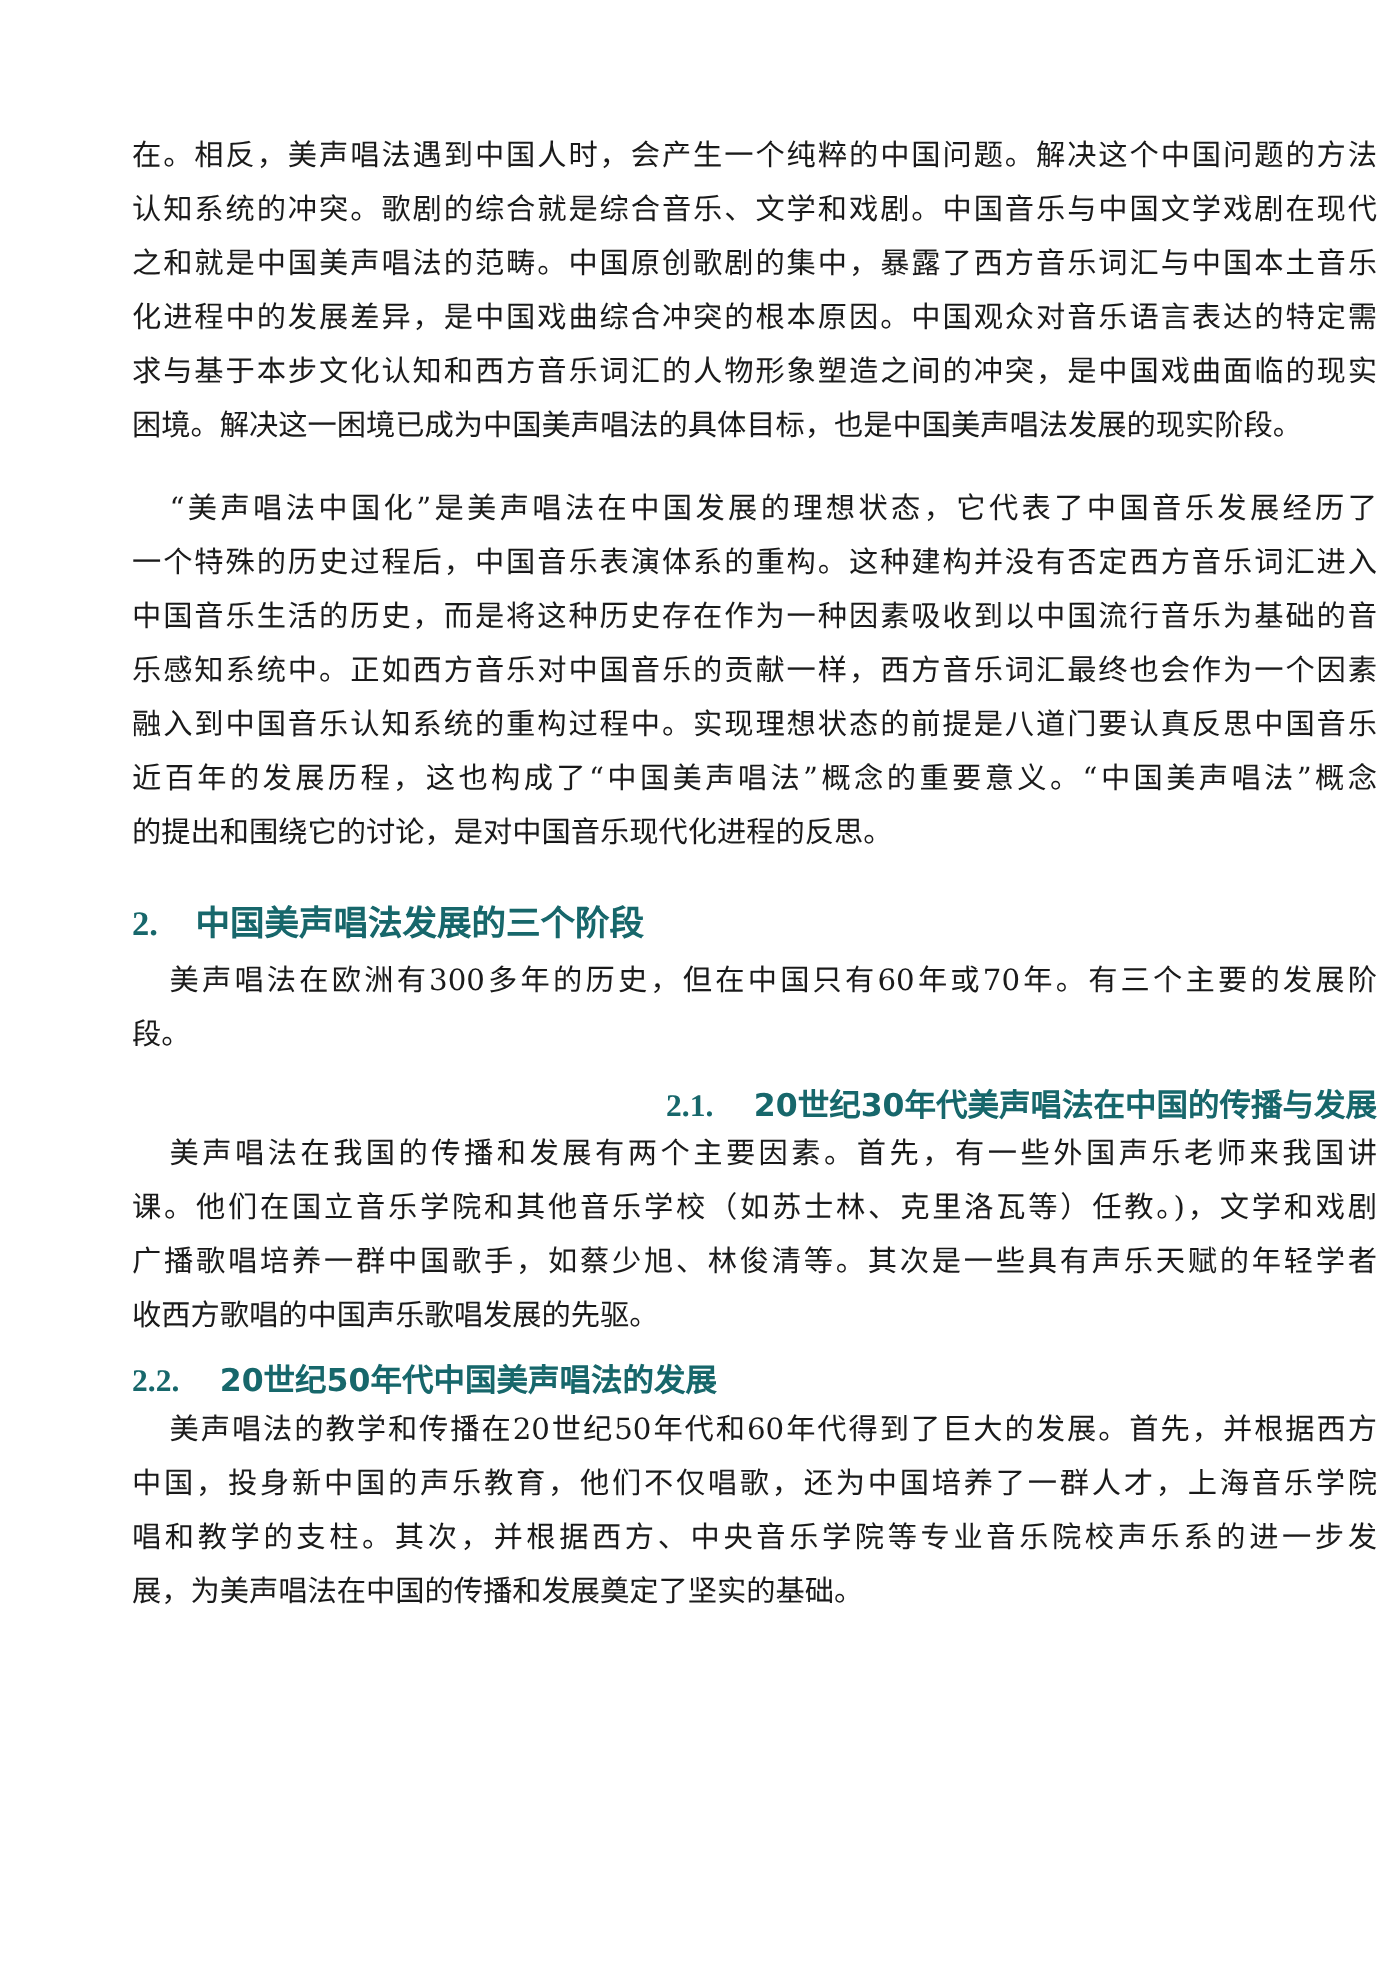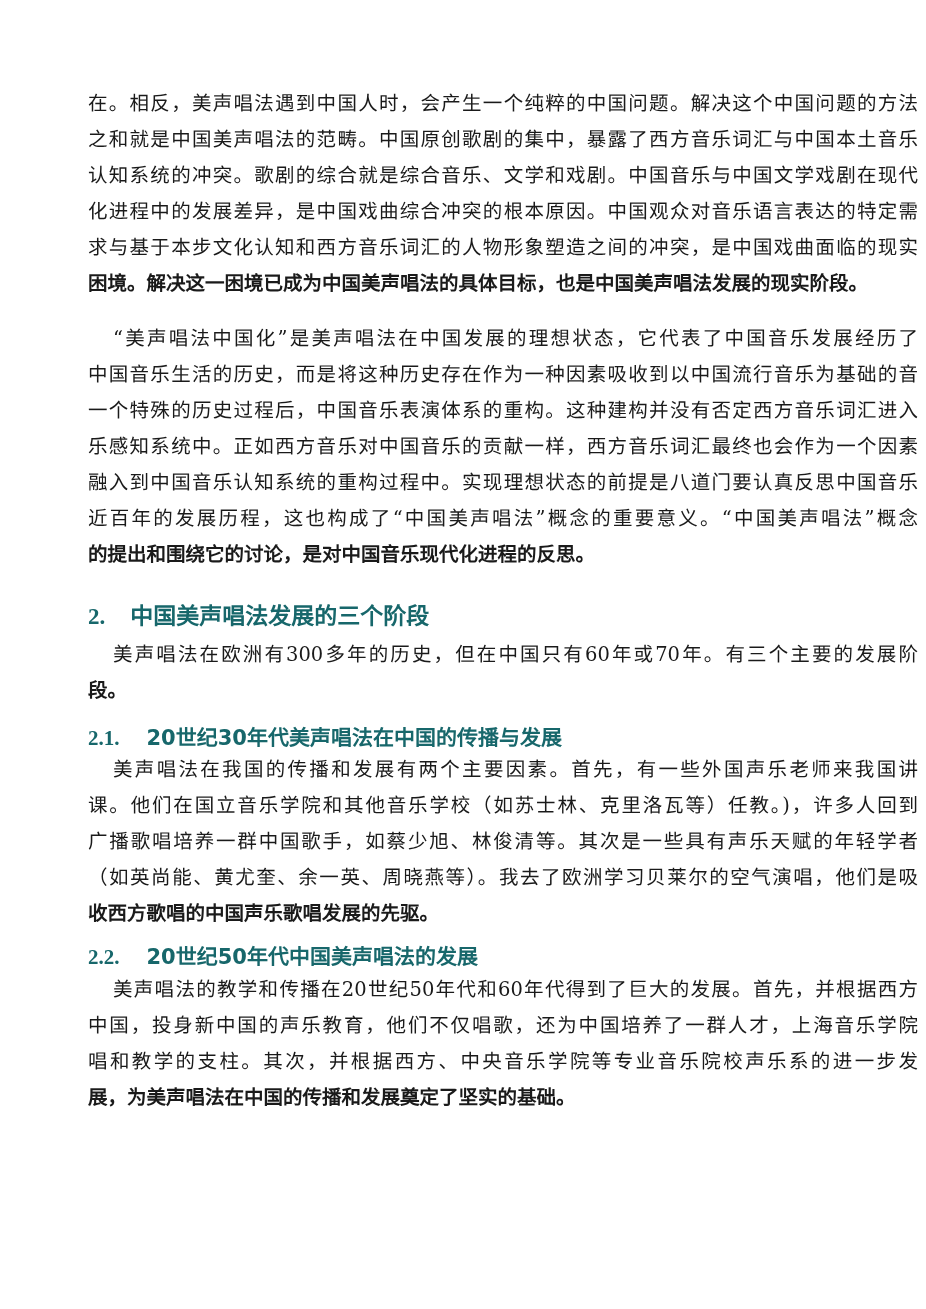--- a/index.html
+++ b/index.html
@@ -27,21 +27,20 @@
     font-size: 19.5px;
     line-height: 36px;
     color: var(--body-color);
   }
   .para .line {
     text-align: justify;
     text-align-last: justify;
   }
   .para .line.last {
     text-align-last: left;
-    font-weight: bold;
   }
   .para.indent .line:first-child {
     text-indent: 25px;
   }
   .p-ideal   { margin-top: 19px; }
   .h-sec {
     margin: 28px 0 0 0;
     color: var(--heading-color);
     font-family: "DejaVu Sans", "Liberation Sans", sans-serif;
     font-weight: bold;
@@ -56,44 +55,44 @@
     font-size: 21px;
     line-height: 28px;
   }
   .h-sec .h-num, .h-sub .h-num {
     font-family: "Liberation Serif", "DejaVu Serif", serif;
     font-weight: bold;
   }
   .h-sec .h-num { margin-right: 25px; }
   .h-sub .h-num { margin-right: 27px; }
   .p-stages { margin-top: 5px; }
-  .h-sub.h-21 { margin-top: 15px; }
+  .h-sub.h-21 { margin-top: 15px; text-align: right; }
   .p-1930s  { margin-top: 0; }
   .h-sub.h-22 { margin-top: 11px; }
   .p-1950s  { margin-top: 1px; }
 </style>
 </head>
 <body>
 
 <div class="page">
   <div class="content">
 
     <div class="para p-continuation">
         <div class="line">在。相反，美声唱法遇到中国人时，会产生一个纯粹的中国问题。解决这个中国问题的方法</div>
+        <div class="line">认知系统的冲突。歌剧的综合就是综合音乐、文学和戏剧。中国音乐与中国文学戏剧在现代</div>
         <div class="line">之和就是中国美声唱法的范畴。中国原创歌剧的集中，暴露了西方音乐词汇与中国本土音乐</div>
-        <div class="line">认知系统的冲突。歌剧的综合就是综合音乐、文学和戏剧。中国音乐与中国文学戏剧在现代</div>
         <div class="line">化进程中的发展差异，是中国戏曲综合冲突的根本原因。中国观众对音乐语言表达的特定需</div>
         <div class="line">求与基于本步文化认知和西方音乐词汇的人物形象塑造之间的冲突，是中国戏曲面临的现实</div>
         <div class="line last">困境。解决这一困境已成为中国美声唱法的具体目标，也是中国美声唱法发展的现实阶段。</div>
       </div>
 
     <div class="para indent p-ideal">
         <div class="line">“美声唱法中国化”是美声唱法在中国发展的理想状态，它代表了中国音乐发展经历了</div>
+        <div class="line">一个特殊的历史过程后，中国音乐表演体系的重构。这种建构并没有否定西方音乐词汇进入</div>
         <div class="line">中国音乐生活的历史，而是将这种历史存在作为一种因素吸收到以中国流行音乐为基础的音</div>
-        <div class="line">一个特殊的历史过程后，中国音乐表演体系的重构。这种建构并没有否定西方音乐词汇进入</div>
         <div class="line">乐感知系统中。正如西方音乐对中国音乐的贡献一样，西方音乐词汇最终也会作为一个因素</div>
         <div class="line">融入到中国音乐认知系统的重构过程中。实现理想状态的前提是八道门要认真反思中国音乐</div>
         <div class="line">近百年的发展历程，这也构成了“中国美声唱法”概念的重要意义。“中国美声唱法”概念</div>
         <div class="line last">的提出和围绕它的讨论，是对中国音乐现代化进程的反思。</div>
       </div>
 
     <h2 class="h-sec">
       <span class="h-num">2.</span><span class="h-title">中国美声唱法发展的三个阶段</span>
     </h2>
 
@@ -101,23 +100,22 @@
         <div class="line">美声唱法在欧洲有300多年的历史，但在中国只有60年或70年。有三个主要的发展阶</div>
         <div class="line last">段。</div>
       </div>
 
     <h3 class="h-sub h-21">
       <span class="h-num">2.1.</span><span class="h-title">20世纪30年代美声唱法在中国的传播与发展</span>
     </h3>
 
     <div class="para indent p-1930s">
         <div class="line">美声唱法在我国的传播和发展有两个主要因素。首先，有一些外国声乐老师来我国讲</div>
-        <div class="line">课。他们在国立音乐学院和其他音乐学校（如苏士林、克里洛瓦等）任教。)，许多人回到</div>
+        <div class="line">课。他们在国立音乐学院和其他音乐学校（如苏士林、克里洛瓦等）任教。)，文学和戏剧</div>
         <div class="line">广播歌唱培养一群中国歌手，如蔡少旭、林俊清等。其次是一些具有声乐天赋的年轻学者</div>
-        <div class="line">（如英尚能、黄尤奎、余一英、周晓燕等）。我去了欧洲学习贝莱尔的空气演唱，他们是吸</div>
         <div class="line last">收西方歌唱的中国声乐歌唱发展的先驱。</div>
       </div>
 
     <h3 class="h-sub h-22">
       <span class="h-num">2.2.</span><span class="h-title">20世纪50年代中国美声唱法的发展</span>
     </h3>
 
     <div class="para indent p-1950s">
         <div class="line">美声唱法的教学和传播在20世纪50年代和60年代得到了巨大的发展。首先，并根据西方</div>
         <div class="line">中国，投身新中国的声乐教育，他们不仅唱歌，还为中国培养了一群人才，上海音乐学院</div>

